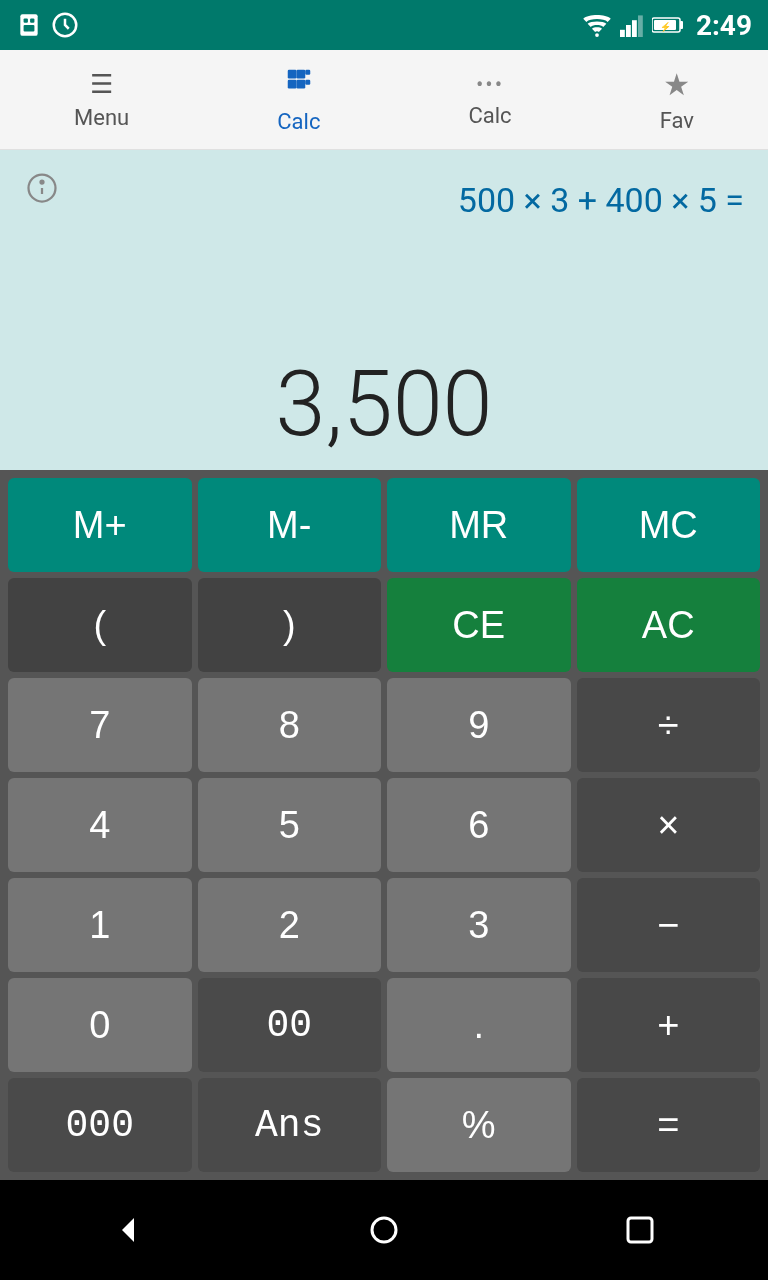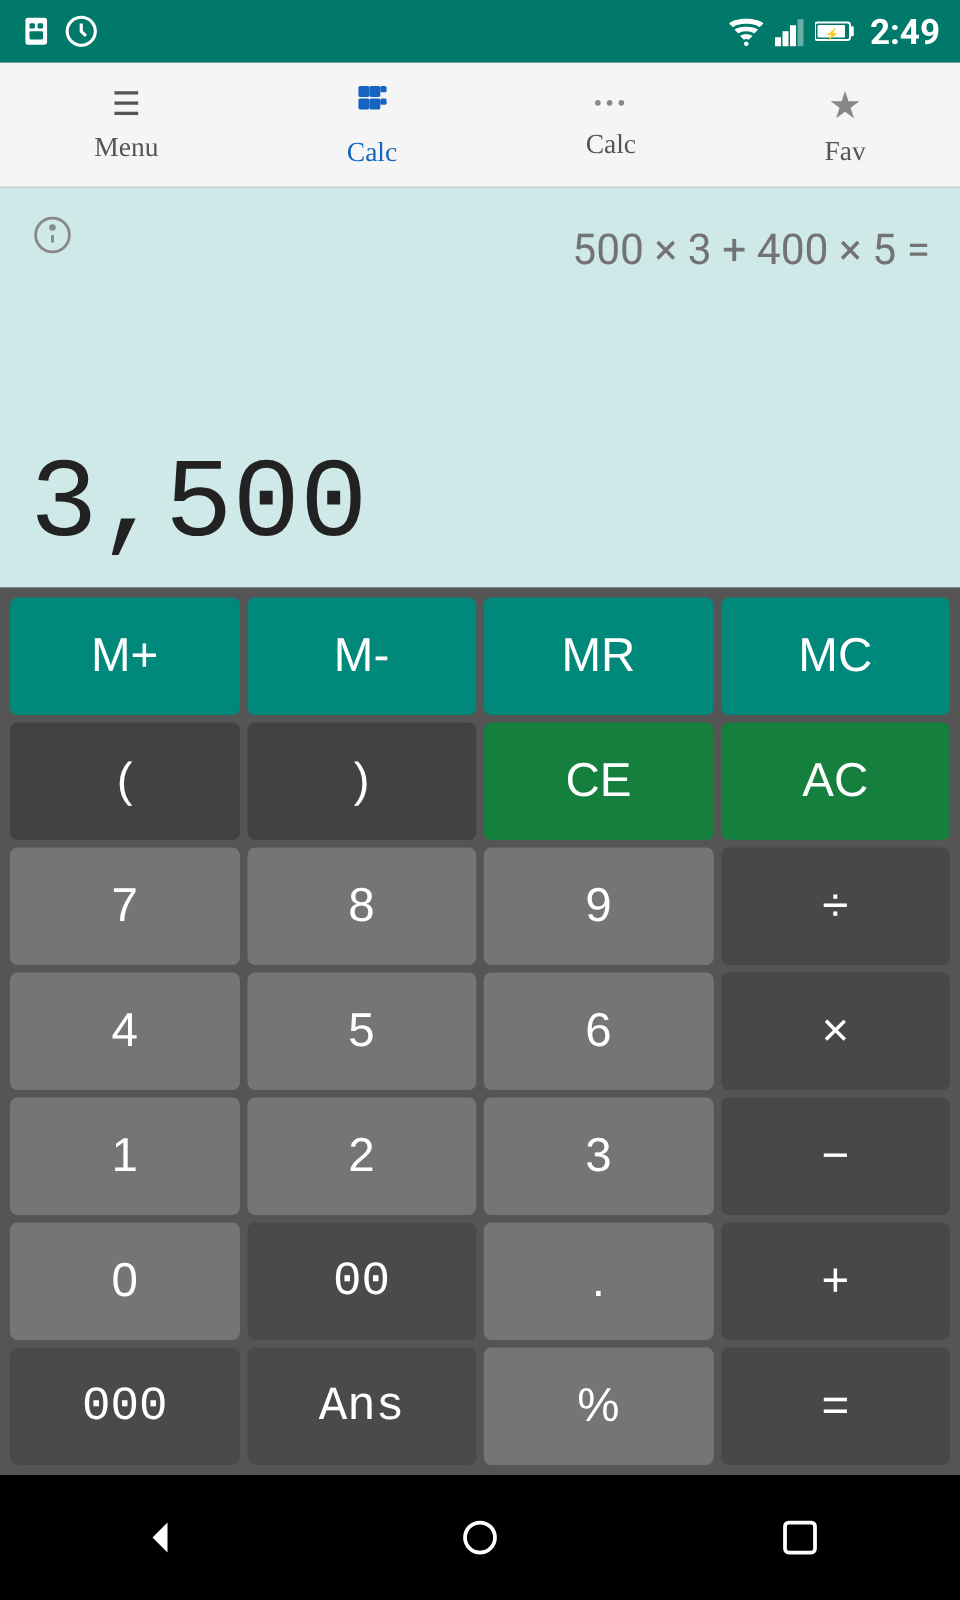--- a/index.html
+++ b/index.html
@@ -51,21 +51,20 @@
       display: flex;
       flex-direction: column;
       align-items: center;
       gap: 6px;
       cursor: pointer;
       padding: 10px 20px;
     }
     .nav-item-label {
       font-size: 22px;
       color: #555;
-      font-family: Liberation Serif, serif;
     }
     .nav-item.active .nav-item-label {
       color: #1565c0;
     }
     .nav-icon {
       font-size: 26px;
       color: #555;
     }
     .nav-dots {
       font-size: 22px;
@@ -84,30 +83,29 @@
       position: relative;
     }
     .display-hint {
       position: absolute;
       top: 20px;
       left: 24px;
     }
     .display-expression {
       text-align: right;
       font-size: 34px;
-      color: #737373;
+      color: #0369a1;
       margin-top: 10px;
     }
     .display-result {
-      text-align: left;
+      text-align: center;
       font-size: 90px;
       font-weight: 300;
       color: #222;
       line-height: 1;
-      font-family: Liberation Mono, monospace;
     }
 
     
     .calc-body {
       background: #555;
       flex: 1;
       display: flex;
       flex-direction: column;
       gap: 6px;
       padding: 8px 8px;

